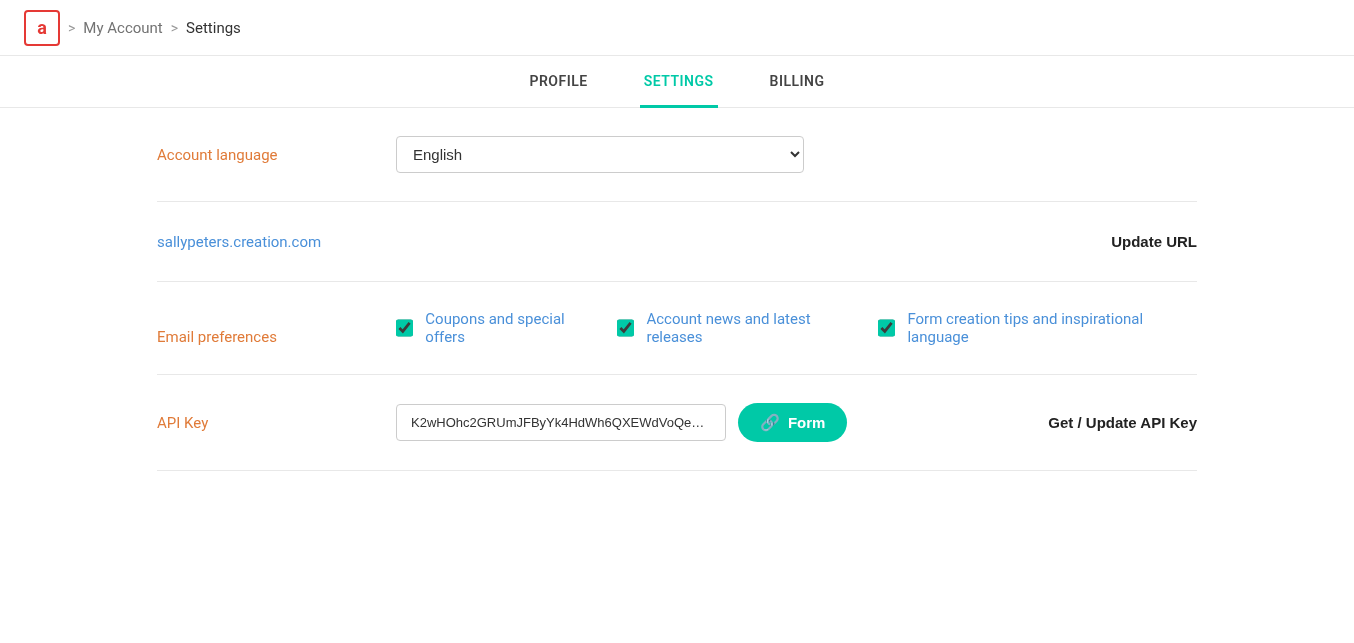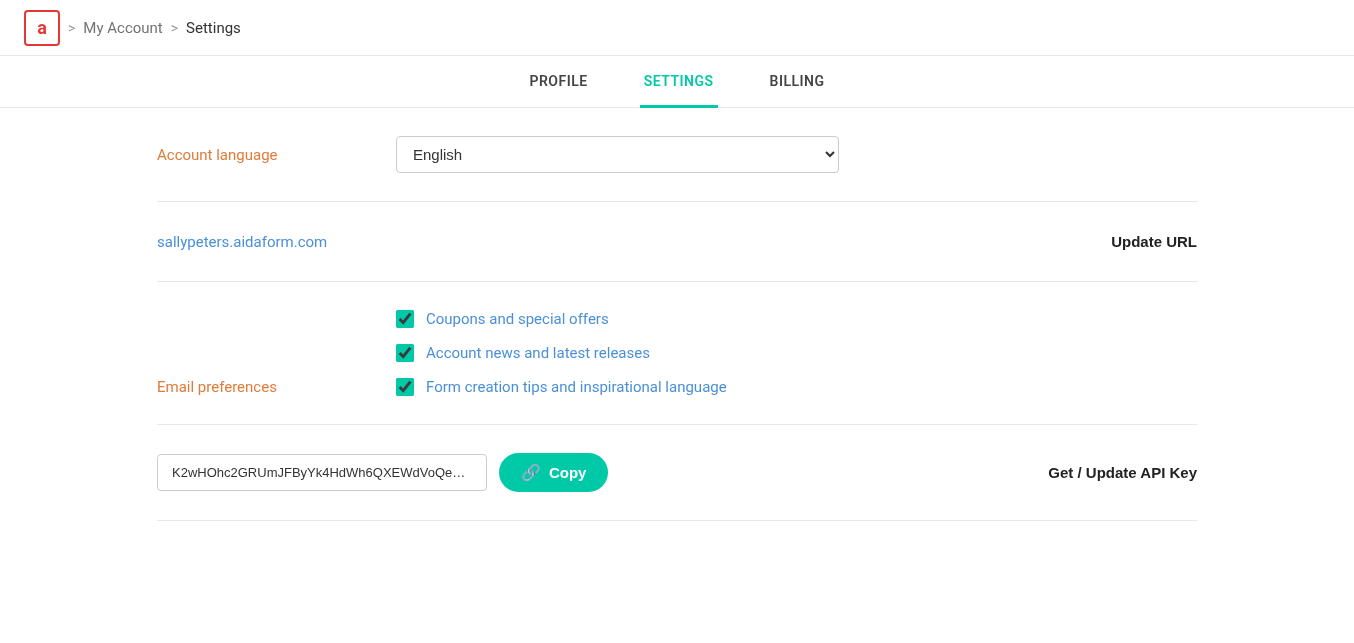--- a/index.html
+++ b/index.html
@@ -129,21 +129,21 @@
       flex: 1;
       display: flex;
       align-items: center;
     }
     .settings-action {
       margin-left: auto;
     }
 
     
     .lang-select {
-      width: 443px;
+      width: 408px;
       padding: 8px 12px;
       font-size: 15px;
       border: 1px solid #ccc;
       border-radius: 4px;
       background: #fff;
       color: #333;
       appearance: auto;
       cursor: pointer;
     }
 
@@ -159,21 +159,20 @@
       color: #222;
       background: none;
       border: none;
       cursor: pointer;
       white-space: nowrap;
     }
 
     
     .email-prefs {
       display: flex;
-      flex-direction: column;
       gap: 16px;
     }
     .email-pref-item {
       display: flex;
       align-items: center;
       gap: 12px;
     }
     .pref-checkbox {
       width: 18px;
       height: 18px;
@@ -260,21 +259,21 @@
         <option>Spanish</option>
         <option>French</option>
         <option>German</option>
         <option>Portuguese</option>
       </select>
     </div>
   </div>
 
   <div class="settings-row">
     <div class="settings-control">
-      <a class="url-text">sallypeters.aidaform.com</a>
+      <a class="url-text">sallypeters.creation.com</a>
     </div>
     <div class="settings-action">
       <button class="change-url-btn">Update URL</button>
     </div>
   </div>
 
   <div class="settings-row" style="align-items: flex-end; padding-top: 28px;">
     <div class="settings-label">Email preferences</div>
     <div class="settings-control">
       <div class="email-prefs">
@@ -288,26 +287,27 @@
         </div>
         <div class="email-pref-item">
           <input type="checkbox" class="pref-checkbox" checked="" style="">
           <span class="pref-label">Form creation tips and inspirational language</span>
         </div>
       </div>
     </div>
   </div>
 
   <div class="settings-row">
+    <div class="settings-label">API Key</div>
     <div class="settings-control">
       <div class="api-row-controls">
         <input type="text" class="api-key-input" value="K2wHOhc2GRUmJFByYk4HdWh6QXEWdVoQeXYUZXZf" readonly="" style="">
         <button class="copy-btn">
           <span class="link-icon">🔗</span>
-          <span>Copy</span>
+          <span>Form</span>
         </button>
       </div>
     </div>
     <div class="settings-action">
       <button class="get-update-btn">Get / Update API Key</button>
     </div>
   </div>
 
 </main>
 

